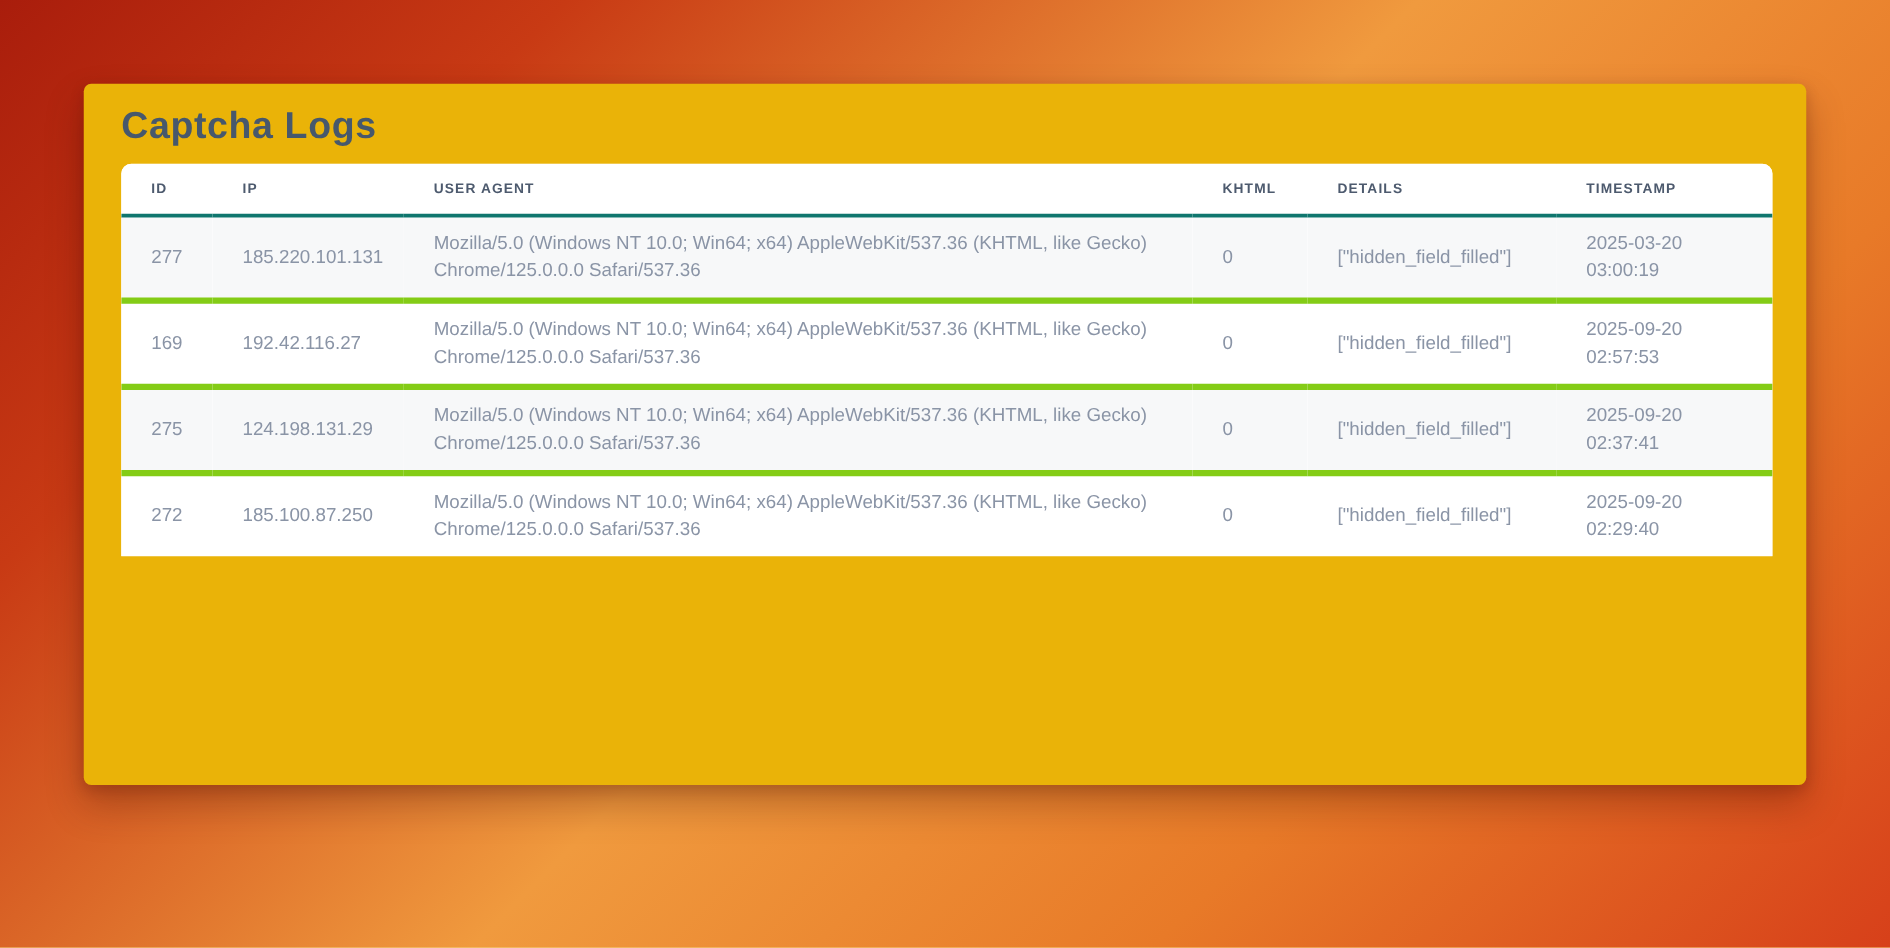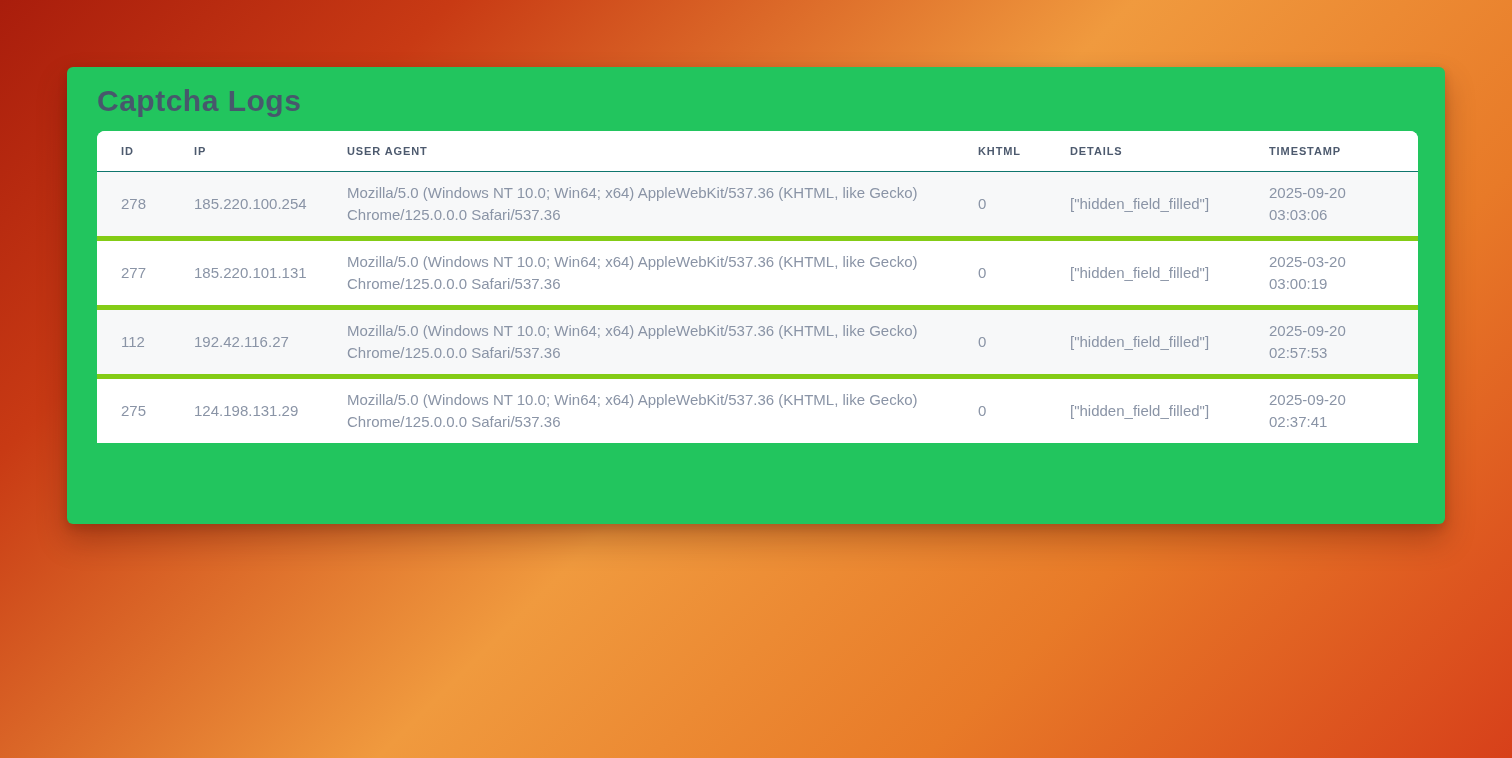--- a/index.html
+++ b/index.html
@@ -4,22 +4,22 @@
 <style>
   * { box-sizing: border-box; margin: 0; padding: 0; }
   html, body { width: 1512px; height: 758px; overflow: hidden; }
   body {
     font-family: "Liberation Sans", sans-serif;
     background: linear-gradient(135deg, #a91d0c 0%, #c83a14 20%, #f09a3e 50%, #e87a28 74%, #d7401a 100%);
   }
   .card {
     position: absolute;
     left: 67px; top: 67px;
-    width: 1378px; height: 457px;
-    background: #22c55e;
+    width: 1378px; height: 561px;
+    background: #eab308;
     border-radius: 6px;
     padding: 16px 27px 0 30px;
     overflow: hidden;
     box-shadow: 0 16px 30px rgba(70, 12, 0, 0.30), 0 4px 10px rgba(70, 12, 0, 0.18);
   }
   .page-title {
     font-size: 30px;
     font-weight: 600;
     letter-spacing: 0.5px;
     color: #47586c;
@@ -37,21 +37,21 @@
     table-layout: fixed;
   }
   thead th {
     text-align: left;
     font-size: 11px;
     font-weight: bold;
     letter-spacing: 0.9px;
     color: #4d5a6e;
     height: 37px;
     padding: 14px 24px;
-    border-bottom: 1px solid #0f766e;
+    border-bottom: 3px solid #0f766e;
     white-space: nowrap;
     background: #ffffff;
   }
   tbody td {
     height: 65px;
     padding: 10px 24px;
     font-size: 15px;
     line-height: 22px;
     color: #8a94a6;
     vertical-align: middle;
@@ -82,55 +82,55 @@
         <tr>
           <th>ID</th>
           <th>IP</th>
           <th>USER AGENT</th>
           <th>KHTML</th>
           <th>DETAILS</th>
           <th>TIMESTAMP</th>
         </tr>
       </thead>
       <tbody>
-  <tr>
-    <td class="cell-id">278</td>
-    <td class="cell-ip">185.220.100.254</td>
-    <td class="cell-user-agent">Mozilla/5.0 (Windows NT 10.0; Win64; x64) AppleWebKit/537.36 (KHTML, like Gecko) Chrome/125.0.0.0 Safari/537.36</td>
-    <td class="cell-score">0</td>
-    <td class="cell-details">["hidden_field_filled"]</td>
-    <td class="cell-timestamp">2025-09-20 03:03:06</td>
-  </tr>
 
   <tr>
     <td class="cell-id">277</td>
     <td class="cell-ip">185.220.101.131</td>
     <td class="cell-user-agent">Mozilla/5.0 (Windows NT 10.0; Win64; x64) AppleWebKit/537.36 (KHTML, like Gecko) Chrome/125.0.0.0 Safari/537.36</td>
     <td class="cell-score">0</td>
     <td class="cell-details">["hidden_field_filled"]</td>
     <td class="cell-timestamp">2025-03-20 03:00:19</td>
   </tr>
 
   <tr>
-    <td class="cell-id">112</td>
+    <td class="cell-id">169</td>
     <td class="cell-ip">192.42.116.27</td>
     <td class="cell-user-agent">Mozilla/5.0 (Windows NT 10.0; Win64; x64) AppleWebKit/537.36 (KHTML, like Gecko) Chrome/125.0.0.0 Safari/537.36</td>
     <td class="cell-score">0</td>
     <td class="cell-details">["hidden_field_filled"]</td>
     <td class="cell-timestamp">2025-09-20 02:57:53</td>
   </tr>
 
   <tr>
     <td class="cell-id">275</td>
     <td class="cell-ip">124.198.131.29</td>
     <td class="cell-user-agent">Mozilla/5.0 (Windows NT 10.0; Win64; x64) AppleWebKit/537.36 (KHTML, like Gecko) Chrome/125.0.0.0 Safari/537.36</td>
     <td class="cell-score">0</td>
     <td class="cell-details">["hidden_field_filled"]</td>
     <td class="cell-timestamp">2025-09-20 02:37:41</td>
   </tr>
 
 
 
+  <tr>
+    <td class="cell-id">272</td>
+    <td class="cell-ip">185.100.87.250</td>
+    <td class="cell-user-agent">Mozilla/5.0 (Windows NT 10.0; Win64; x64) AppleWebKit/537.36 (KHTML, like Gecko) Chrome/125.0.0.0 Safari/537.36</td>
+    <td class="cell-score">0</td>
+    <td class="cell-details">["hidden_field_filled"]</td>
+    <td class="cell-timestamp">2025-09-20 02:29:40</td>
+  </tr>
 
 </tbody>
     </table>
   </div>
 </div>
 
 </body></html>

